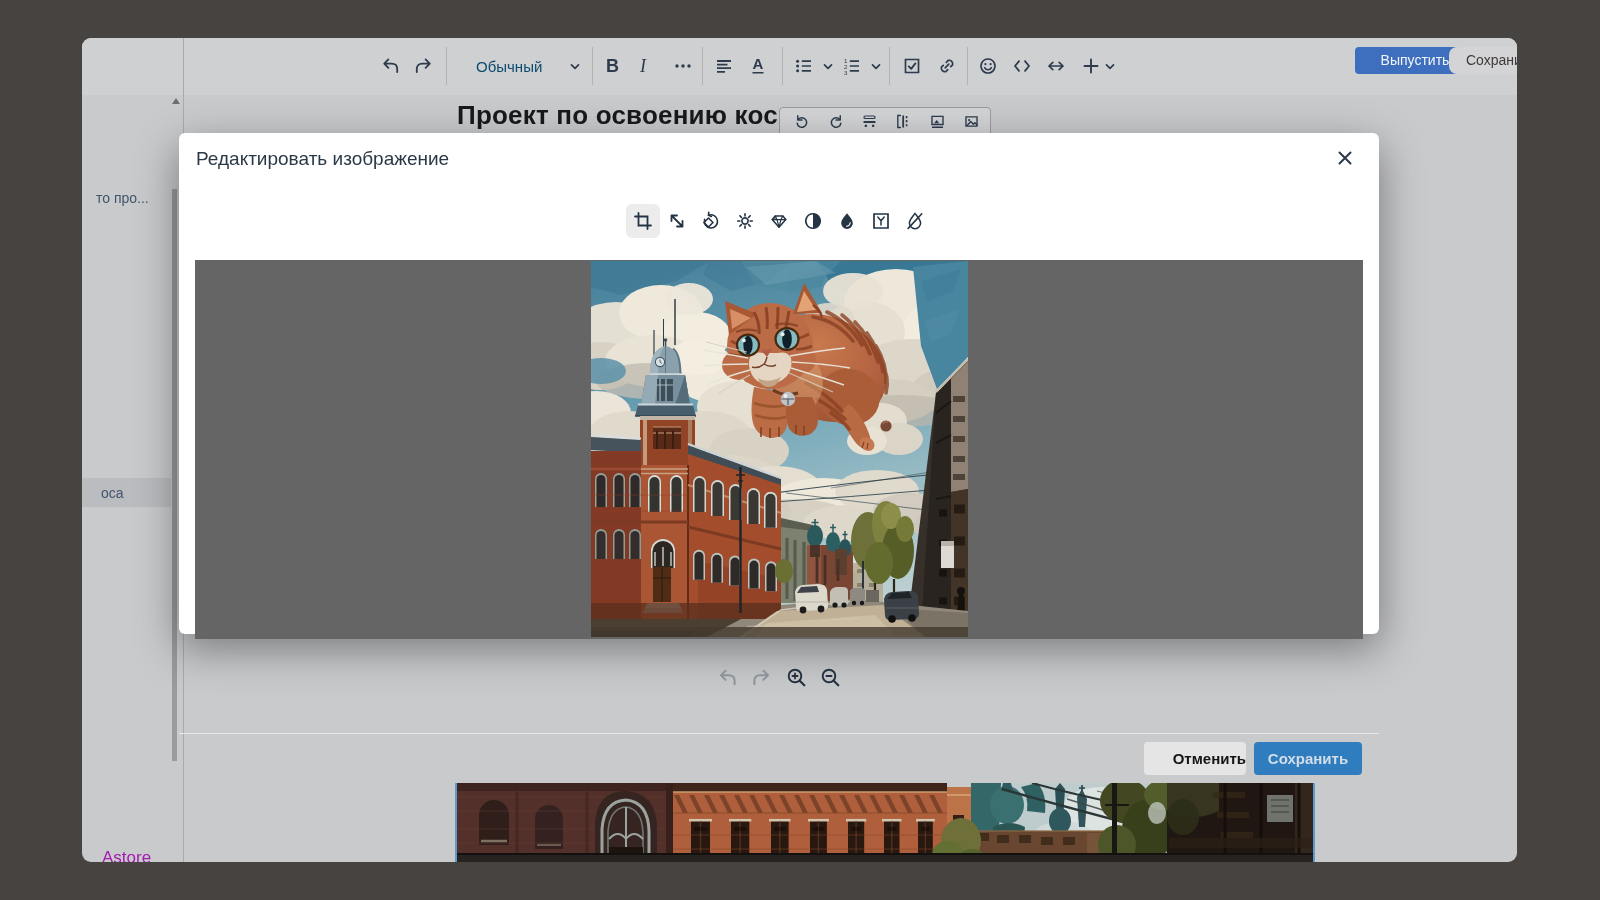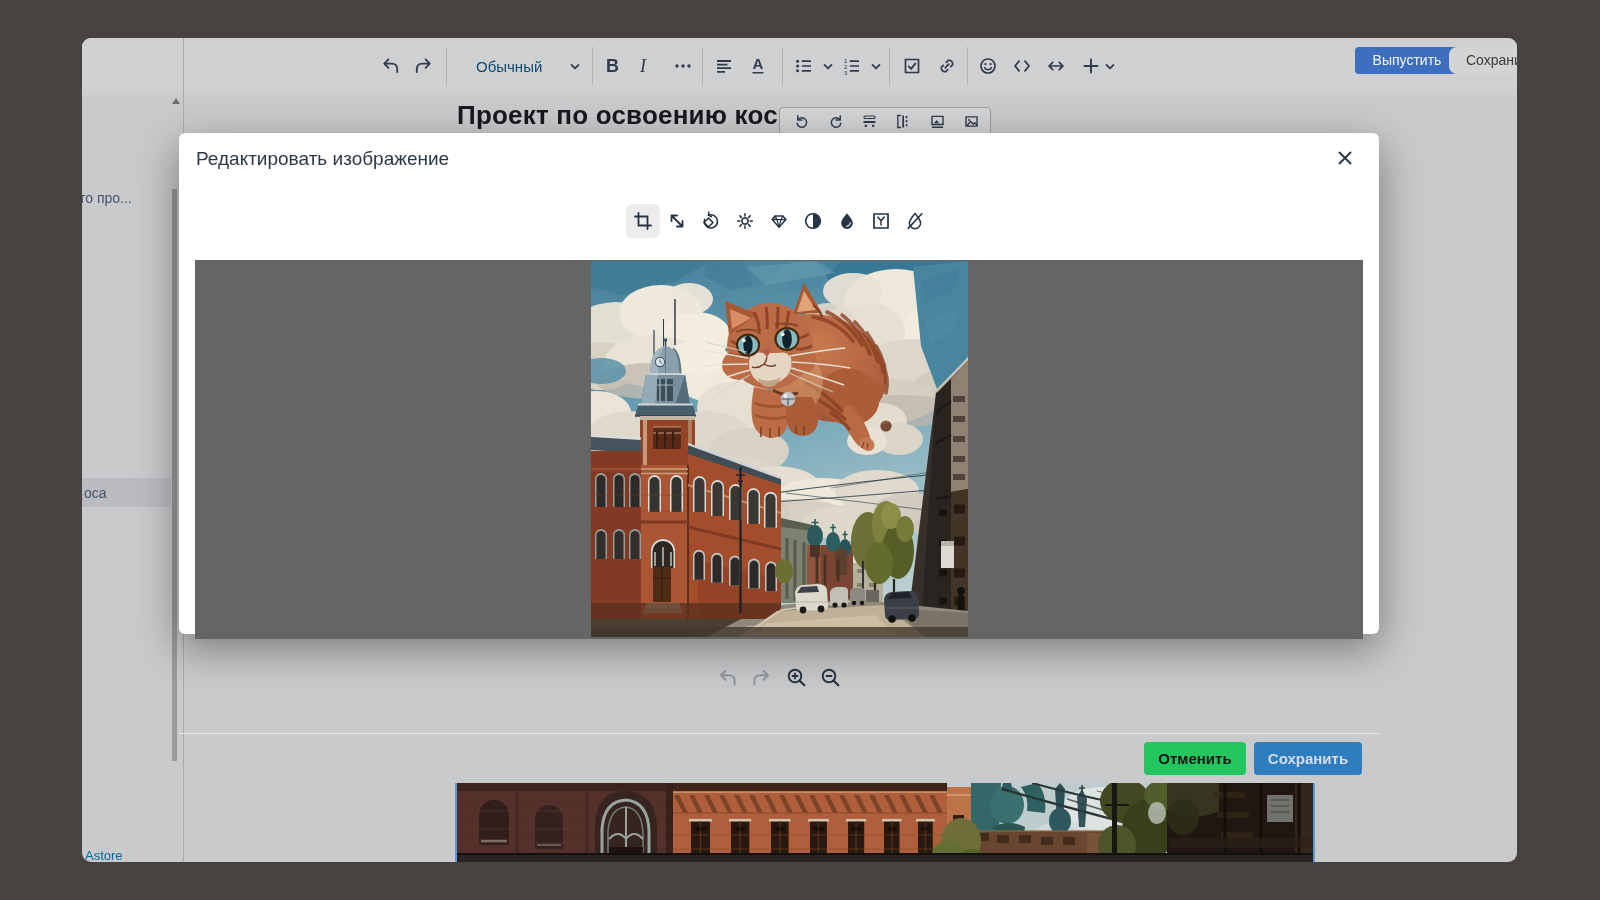--- a/index.html
+++ b/index.html
@@ -5,53 +5,53 @@
 html,body{margin:0;padding:0;}
 body{font-family:"Liberation Sans",sans-serif;}
 .stage{position:relative;width:1600px;height:900px;background:#474340;overflow:hidden;}
 .page{position:absolute;left:82px;top:38px;width:1435px;height:824px;background:#c9cacc;border-radius:9px;overflow:hidden;}
 .page *{position:absolute;}
 .sep{width:1px;height:38px;top:9px;background:#b2b2b4;}
 .ticon{width:20px;height:20px;top:18px;}
 .chev{width:12px;height:12px;top:23px;}
 .sidebar-line{left:101px;top:0;width:1px;height:824px;background:#aaaaac;}
 .srow{left:0;top:440px;width:89px;height:29px;background:#bbbcc0;}
-.stext{font-size:14px;color:#42546c;white-space:nowrap;}
+.stext{font-size:14px;color:#42546c;white-space:nowrap;margin-left:17px;}
 .thumb{left:90px;top:151px;width:5px;height:572px;background:#9b9b9d;}
 .title{left:375px;top:62px;font-size:26px;font-weight:700;color:#17191c;white-space:nowrap;letter-spacing:0.2px;}
 .fbar{left:697px;top:69px;width:212px;height:34px;background:#d3d4d6;border:1px solid #9c9c9e;border-radius:4px;box-sizing:border-box;}
 .fbar svg{position:absolute;top:5px;}
-.btn-pub{left:1273px;top:9px;width:104px;height:27px;background:#3d6fbe;border-radius:4px;color:#f2f5f9;font-size:14px;font-weight:400;text-align:center;line-height:27px;}
+.btn-pub{left:1273px;top:9px;width:104px;height:27px;background:#3d6fbe;border-radius:4px;color:#f2f5f9;font-size:14px;font-weight:400;text-align:center;line-height:27px;padding-left:8px;}
 .btn-save-top{left:1367px;top:9px;width:112px;height:27px;background:#d4d4d6;border-radius:8px;color:#3e3a39;font-size:14px;text-align:left;line-height:27px;}
 .modal{position:absolute;left:179px;top:133px;width:1200px;height:501px;background:#fff;border-radius:6px;box-shadow:0 14px 44px rgba(0,0,0,0.42);}
 .modal *{position:absolute;}
 .mtitle{left:17px;top:15px;font-size:19px;color:#2b3947;}
 .mclose{left:1157px;top:16px;width:18px;height:18px;}
 .mcell{width:34px;height:34px;top:71px;}
 .mcell svg{position:absolute;left:7px;top:7px;}
 .mcell.act{background:#ececec;border-radius:6px;}
 .preview{left:16px;top:127px;width:1168px;height:379px;background:#656565;}
 .pic{left:412px;top:128px;width:377px;height:376px;}
 .usvg{width:22px;height:22px;top:534px;}
 .fdiv{left:0;top:600px;width:1200px;height:1px;background:#e8e8ea;}
-.btn-cancel{left:965px;top:609px;width:102px;height:33px;background:#22c55e;border-radius:4px;color:#141414;font-size:15px;font-weight:700;text-align:center;line-height:33px;}
+.btn-cancel{left:965px;top:609px;width:102px;height:33px;background:#e5e5e5;border-radius:4px;color:#141414;font-size:15px;font-weight:700;text-align:right;line-height:33px;}
 .btn-save{left:1075px;top:609px;width:108px;height:33px;background:#2f7dbe;border-radius:4px;color:#d3dde7;font-size:15px;font-weight:700;text-align:center;line-height:33px;}
 .strip{left:373px;top:745px;width:860px;height:79px;border-left:2px solid #5b9ad2;border-right:2px solid #5b9ad2;box-sizing:border-box;overflow:hidden;}
 </style>
 </head>
 <body>
 <div class="stage">
   <div class="page">
     <div style="left:0;top:0;width:1435px;height:57px;background:#cfd0d2;"></div>
 
     <div class="sidebar-line"></div>
     <div class="srow"></div>
     <div class="stext" style="left:-3px;top:152px;">то про...</div>
     <div class="stext" style="left:2px;top:447px;">оса</div>
-    <div class="stext" style="left:3px;top:810px;color:#0369a1;font-size:13px;">Astore</div>
+    <div class="stext" style="left:3px;top:810px;color:#a21caf;font-size:17px;">Astore</div>
     <div class="thumb"></div>
     <div style="left:90px;top:60px;width:0;height:0;border-left:4px solid transparent;border-right:4px solid transparent;border-bottom:6px solid #6e6e70;"></div>
 
     <div class="title">Проект по освоению космоса</div>
 
     <div class="strip">
         <svg width="858" height="79" viewBox="0 0 858 79" style="display:block">
           <rect x="0" y="0" width="216" height="79" fill="#54302a"></rect>
           <path d="M0 0 H216 V8 H0 Z" fill="#3e241e"></path>
           <path d="M22 62 V32 A15 15 0 0 1 52 32 V62 Z" fill="#2f1e1a"></path>

